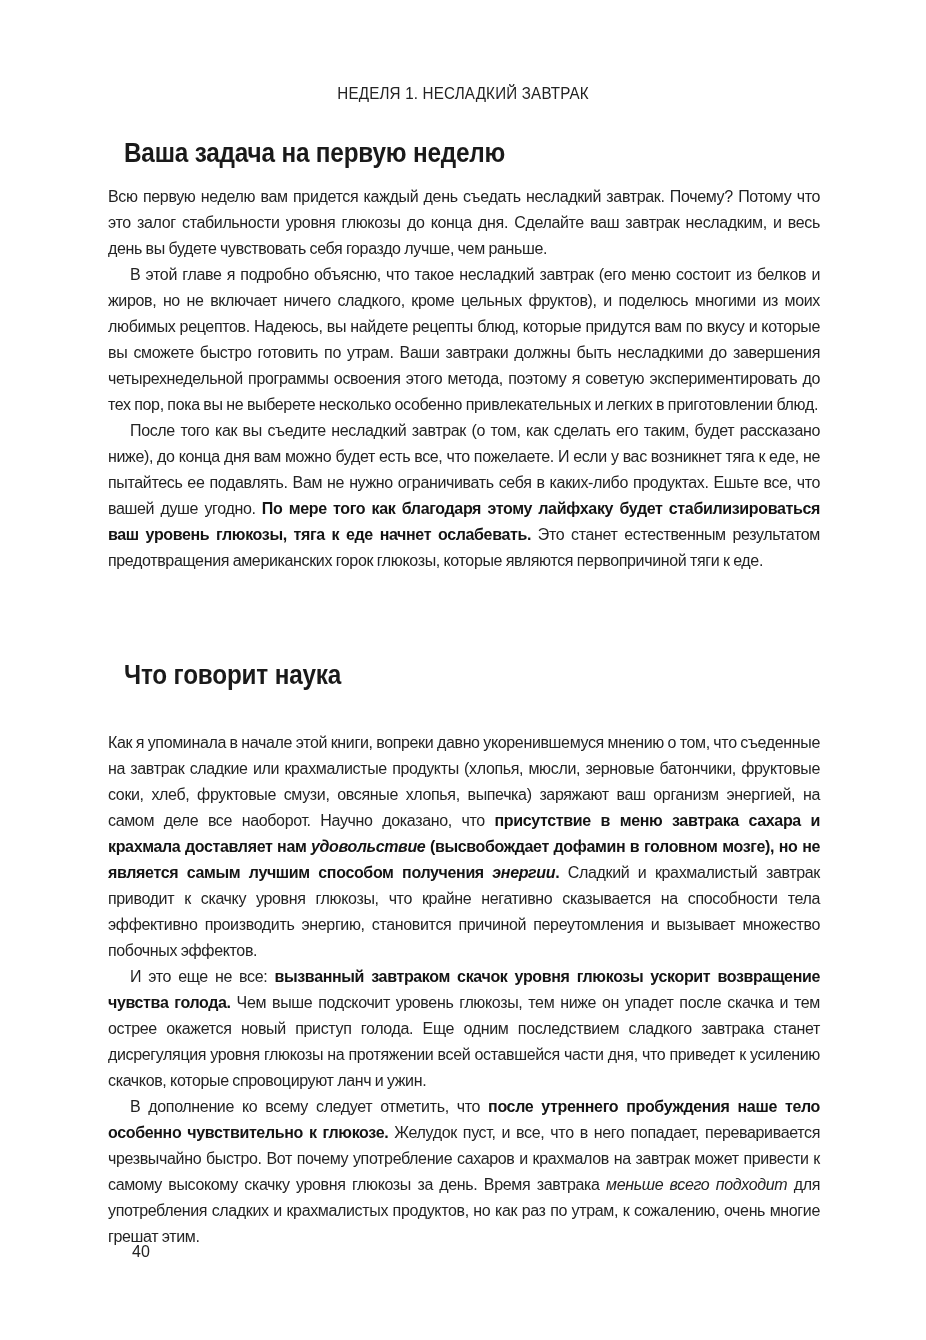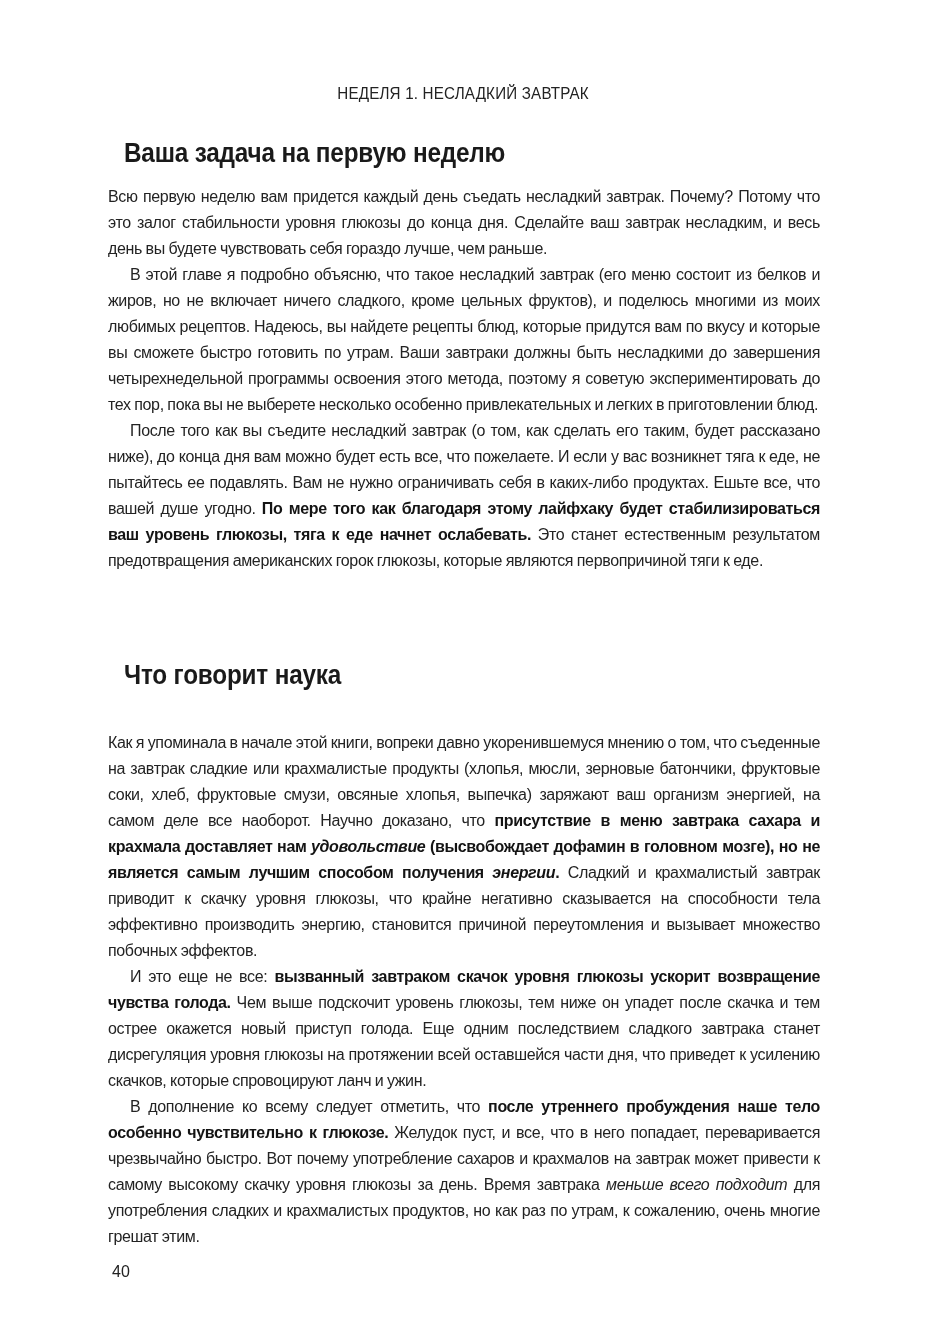--- a/index.html
+++ b/index.html
@@ -58,25 +58,24 @@
       color: #232323;
     }
     p.indent { text-indent: 22px; }
     p b { font-weight: bold; color: #141414; }
     p i { }
     p b i, p i b { font-weight: bold; font-style: italic; }
     .block1 { top: 184px; }
     .block2 { top: 706px; margin-top: 24px; }
     .page-number {
       position: absolute;
-      left: 112px;
+      left: 132px;
       top: 1243px;
       font-size: 16px;
       color: #222;
-      margin-top: 20px;
     }
   </style>
 </head>
 <body>
 
 <div class="page">
   <div class="running-head">НЕДЕЛЯ 1. НЕСЛАДКИЙ ЗАВТРАК</div>
 
   <h2 class="h-first">Ваша задача на первую неделю</h2>
   <div class="content block1">

